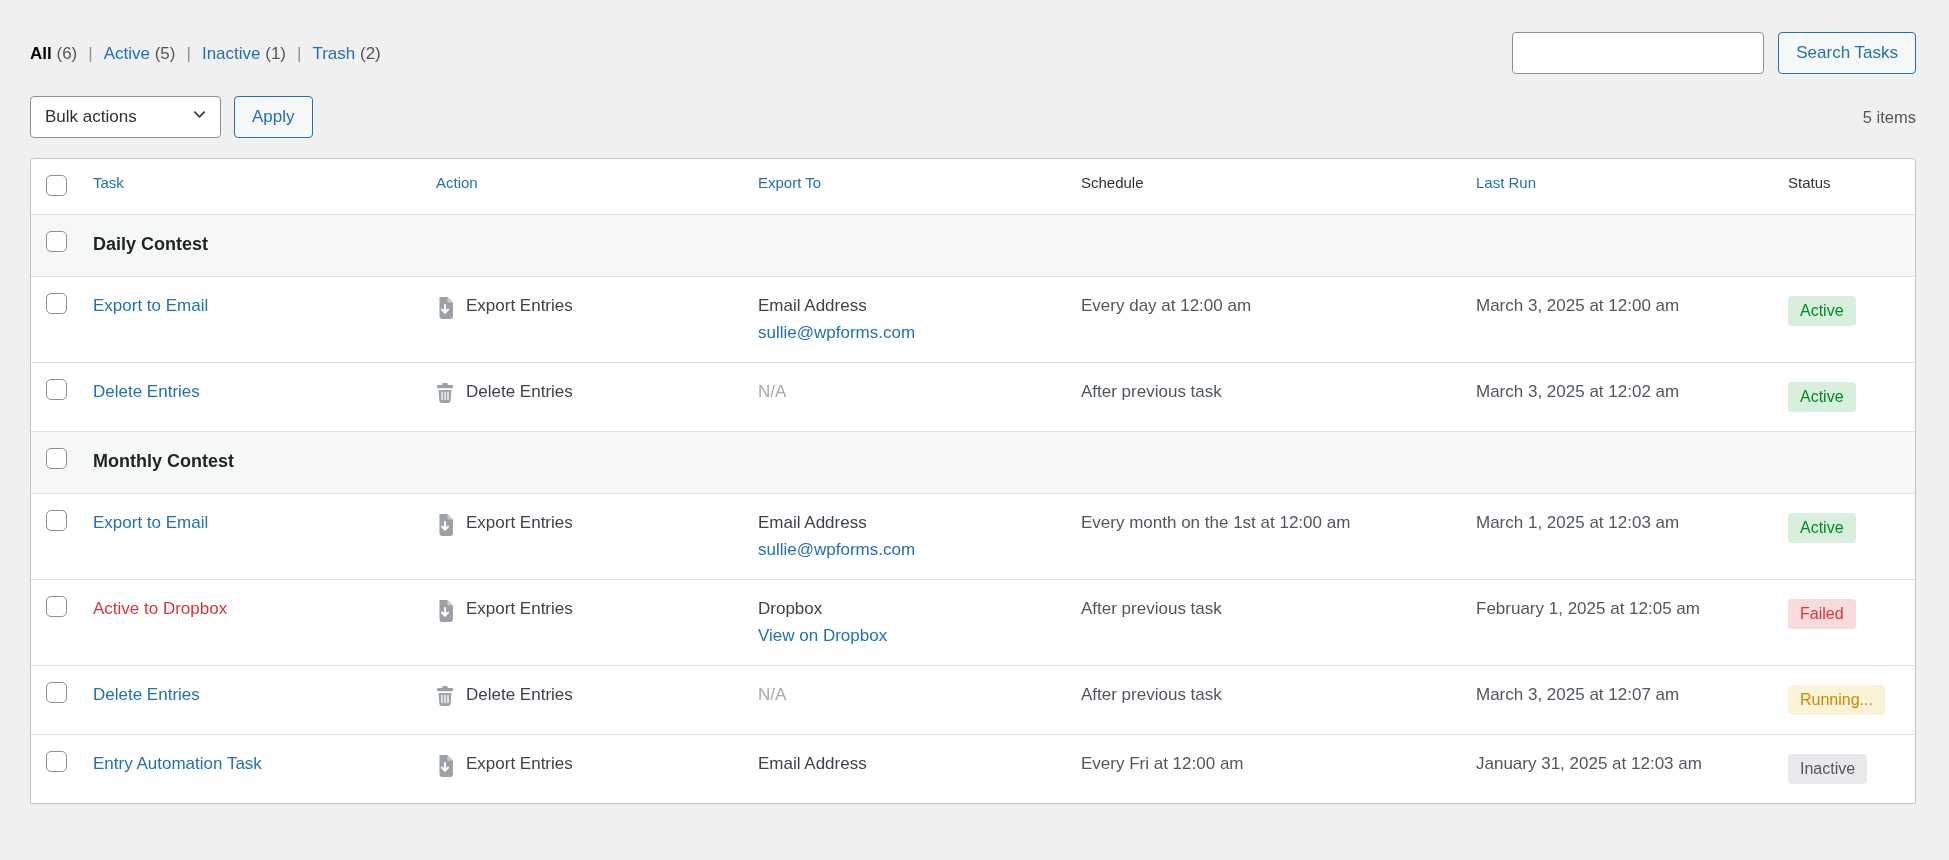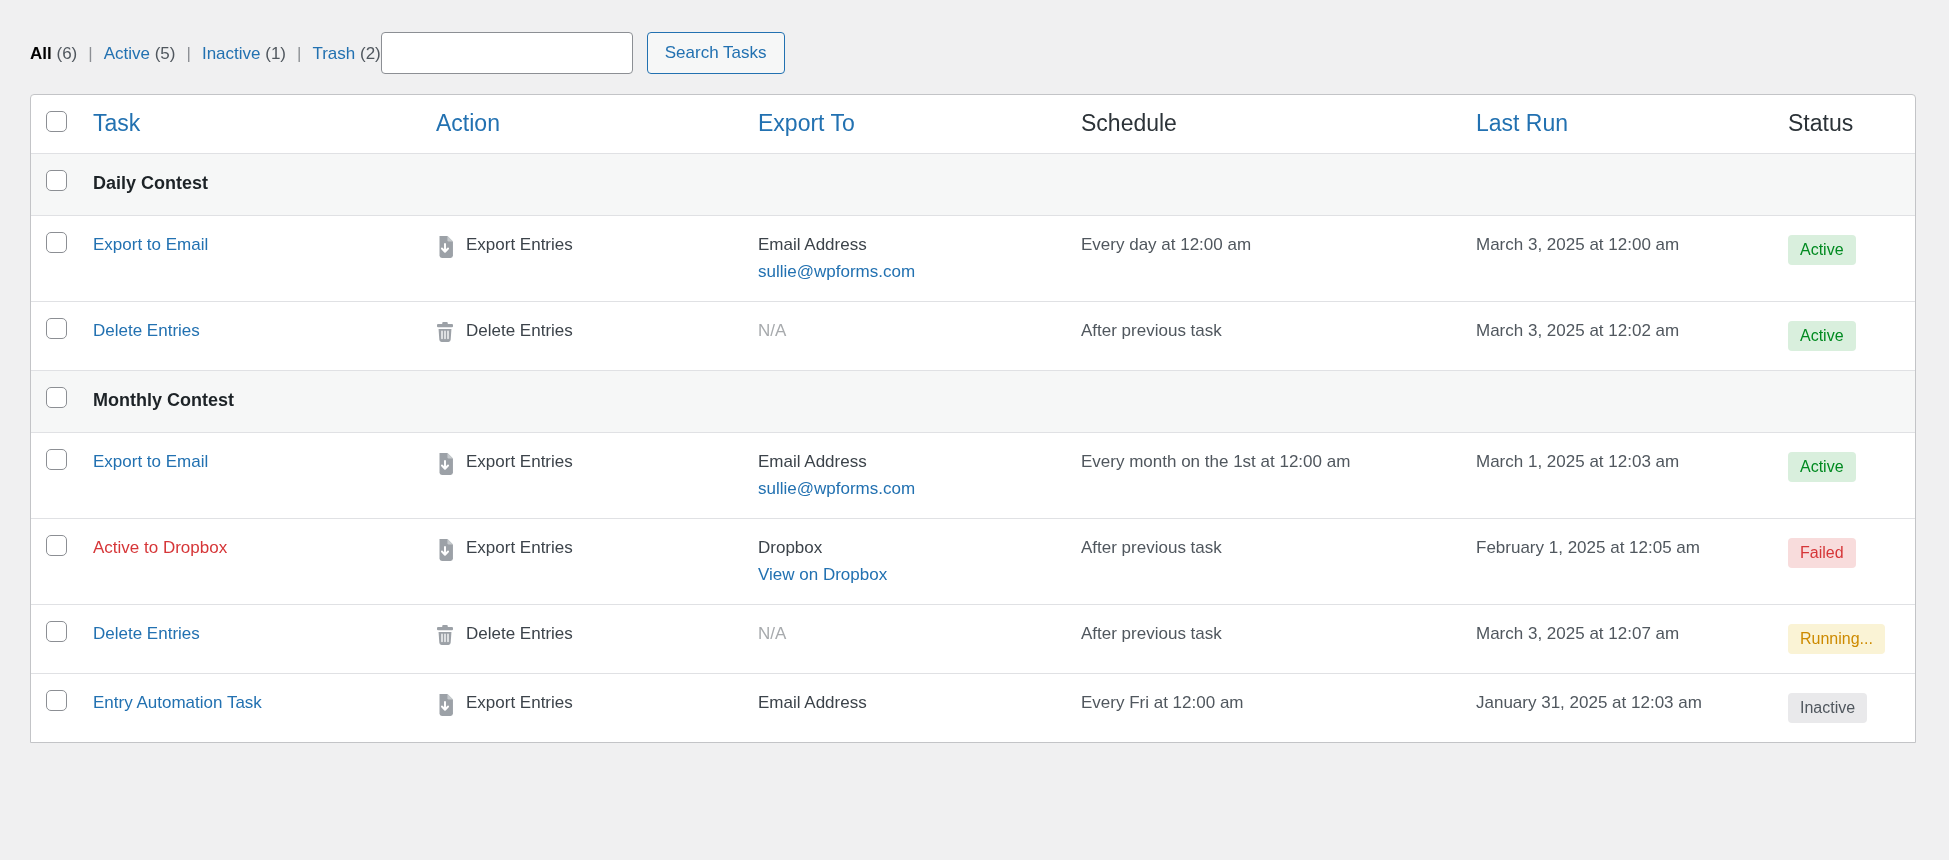--- a/index.html
+++ b/index.html
@@ -14,21 +14,21 @@
   * { box-sizing:border-box; }
   html,body { margin:0; padding:0; }
   body {
     width:1949px; height:860px; overflow:hidden;
     background:var(--page-bg); color:var(--text);
     font-family:"Liberation Sans", sans-serif; font-size:17px;
   }
   .page { padding:0 33px 0 30px; }
 
   
-  .topbar { display:flex; align-items:flex-start; padding-top:32px; }
+  .topbar { display:flex; justify-content:space-between; align-items:flex-start; padding-top:32px; }
   .filters { padding-top:12px; font-size:17px; white-space:nowrap; }
   .filter-link { color:var(--link); text-decoration:none; cursor:pointer; }
   .filter-current { color:#000; font-weight:700; }
   .count { color:var(--muted); }
   .sep { color:#8c8f94; margin:0 11px; }
   .search-area { display:flex; gap:14px; align-items:flex-start; }
   .search-input {
     width:252px; height:42px; border:1px solid var(--field-border); border-radius:4px;
     background:#fff; font-size:17px; padding:0 10px; outline:none;
     font-family:"Liberation Sans", sans-serif;
@@ -49,21 +49,21 @@
   }
   .items-count { color:var(--muted); font-size:16.5px; }
 
   
   table.tasks {
     width:100%; border-collapse:separate; border-spacing:0; background:#fff;
     border:1px solid var(--table-border); border-radius:4px 4px 0 0;
     margin-top:20px; table-layout:fixed; font-size:17px;
   }
   th, td { text-align:left; vertical-align:top; }
-  thead th { font-weight:400; padding:15px 12px; border-bottom:1px solid var(--row-line); font-size:23px; color:var(--text); }
+  thead th { font-weight:400; padding:15px 12px; border-bottom:1px solid var(--row-line); font-size:15px; color:var(--text); }
   thead th a { color:var(--link); text-decoration:none; cursor:pointer; }
   tbody tr td { border-top:1px solid var(--row-line); }
   tbody tr:first-child td { border-top:none; }
   .group-row td { background:var(--group-row-bg); padding:19px 12px; }
   .group-title { font-weight:700; font-size:18px; color:#1d2327; }
   .task-row td { padding:19px 12px; }
   .col-check { padding-left:15px !important; padding-top:16px !important; }
   .checkbox {
     display:inline-block; width:21px; height:21px; border:1.5px solid var(--field-border);
     border-radius:5px; background:#fff; cursor:pointer;
@@ -91,20 +91,32 @@
   <div class="topbar">
     <div class="filters">
       <span><span class="filter-current">All</span> <span class="count">(6)</span></span><span class="sep">|</span><span><a class="filter-link">Active</a> <span class="count">(5)</span></span><span class="sep">|</span><span><a class="filter-link">Inactive</a> <span class="count">(1)</span></span><span class="sep">|</span><span><a class="filter-link">Trash</a> <span class="count">(2)</span></span>
     </div>
     <div class="search-area">
       <input type="text" class="search-input" value="" style="">
       <button class="btn">Search Tasks</button>
     </div>
   </div>
 
+  <div class="toolbar">
+    <div class="bulk">
+      <span class="select">
+        <span>Bulk actions</span>
+        <span class="icon"><svg width="15" height="15" viewBox="0 0 16 16">
+              <path d="M3 5.5l5 5 5-5" stroke="#3c434a" stroke-width="2" fill="none" stroke-linecap="round" stroke-linejoin="round"></path>
+            </svg></span>
+      </span>
+      <button class="btn">Apply</button>
+    </div>
+    <div class="items-count">5 items</div>
+  </div>
 
   <table class="tasks">
     <colgroup>
       <col style="width:50px">
         <col style="width:343px">
         <col style="width:322px">
         <col style="width:323px">
         <col style="width:395px">
         <col style="width:312px">
         <col>

